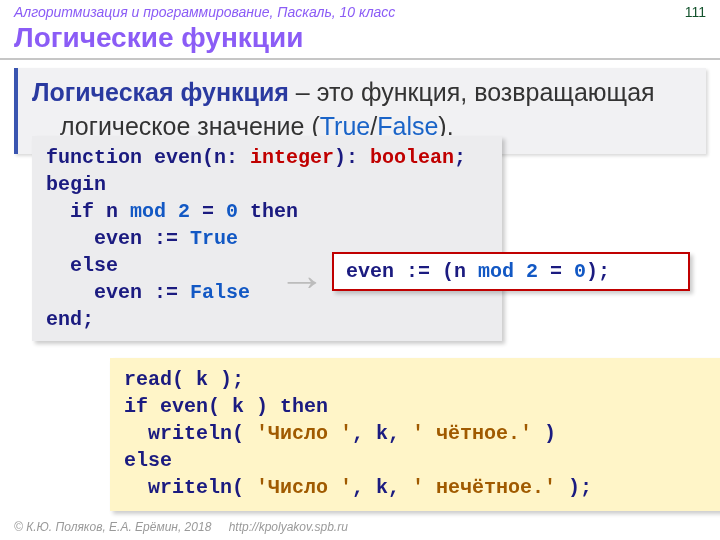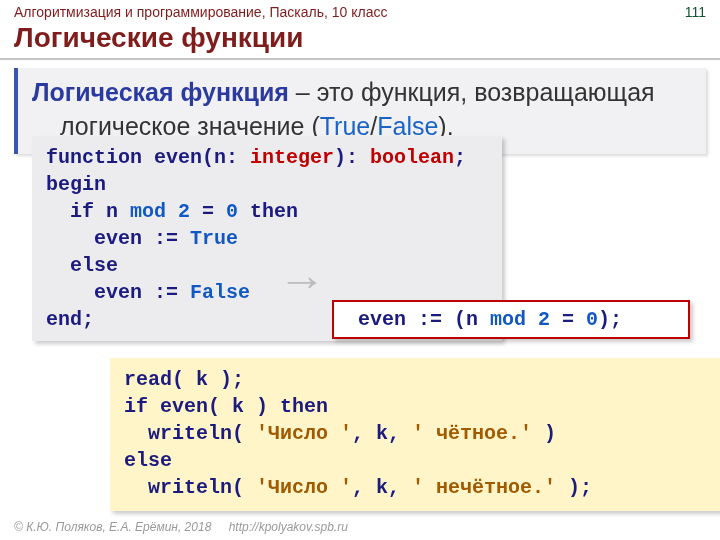--- a/index.html
+++ b/index.html
@@ -1,38 +1,38 @@
 <!DOCTYPE html>
 <html><head>
 <meta charset="utf-8">
 <style>
   * { margin: 0; padding: 0; box-sizing: border-box; }
   html, body { width: 720px; height: 540px; font-family: Arial, sans-serif; background: #fff; overflow: hidden; }
   .slide { width: 720px; height: 540px; position: relative; background: #fff; }
 
   .topbar { padding: 4px 14px 2px 14px; display: flex; justify-content: space-between; align-items: baseline; }
-  .chapter { color: #7f1d1d; font-size: 14px; }
+  .chapter { font-style: italic; color: #8b5cf6; font-size: 14px; }
   .slidenum { color: #14532d; font-size: 14px; }
-  .title { font-size: 28px; font-weight: bold; padding: 0 14px 4px 14px; color: #7f1d1d; }
+  .title { font-size: 28px; font-weight: bold; padding: 0 14px 4px 14px; color: #8b5cf6; }
   .hr { height: 2px; background: #c6c6c6; margin: 0 0 8px 0; }
 
   .defbox { margin: 0 14px 12px 14px; background: #f1f1f3; border-left: 4px solid #3a55b0; padding: 8px 14px 10px 14px; box-shadow: 2px 2px 3px rgba(0,0,0,0.15); font-size: 25px; line-height: 1.35; color: #333; }
   .def-term { color: #2a3aa0; font-weight: bold; }
   .def-indent { display: block; padding-left: 28px; }
   .true { color: #1a64c8; } .false { color: #1a64c8; }
 
   .codeblock { position: absolute; left: 32px; top: 136px; width: 470px; background: #ececee; padding: 8px 14px 8px 14px; box-shadow: 3px 3px 4px rgba(0,0,0,0.2); font-family: "Courier New", monospace; font-size: 20px; line-height: 1.35; color: #1b1b80; font-weight: bold; white-space: pre; }
   .kw-type { color: #c00000; }
   .kw-op  { color: #1258c4; }
   .lit-num{ color: #1258c4; }
   .lit-tf { color: #1258c4; }
 
   .arrow { position: absolute; left: 280px; top: 250px; font-size: 44px; color: #bcbcbc; font-weight: bold; transform: scaleX(1.1); }
 
-  .shortbox { position: absolute; left: 332px; top: 252px; width: 358px; background: #fff; border: 2px solid #c00000; padding: 6px 24px; box-shadow: 3px 3px 4px rgba(0,0,0,0.2); font-family: "Courier New", monospace; font-size: 20px; font-weight: bold; color: #1b1b80; white-space: pre; margin-top: 48px; }
+  .shortbox { position: absolute; left: 332px; top: 252px; width: 358px; background: #fff; border: 2px solid #c00000; padding: 6px 12px; box-shadow: 3px 3px 4px rgba(0,0,0,0.2); font-family: "Courier New", monospace; font-size: 20px; font-weight: bold; color: #1b1b80; white-space: pre; }
 
   .usage { position: absolute; left: 110px; top: 358px; width: 671px; background: #fff5c8; padding: 8px 14px 10px 14px; box-shadow: 3px 3px 4px rgba(0,0,0,0.2); font-family: "Courier New", monospace; font-size: 20px; line-height: 1.35; font-weight: bold; color: #1b1b80; white-space: pre; }
   .str { color: #a05a00; }
 
   .footer { position: absolute; left: 0; bottom: 0; width: 668px; padding: 6px 14px; font-size: 12px; font-style: italic; color: #9a9a9a; }
   .footer a { color: #9a9a9a; text-decoration: none; margin-left: 14px; }
 </style>
 </head>
 <body>
 

